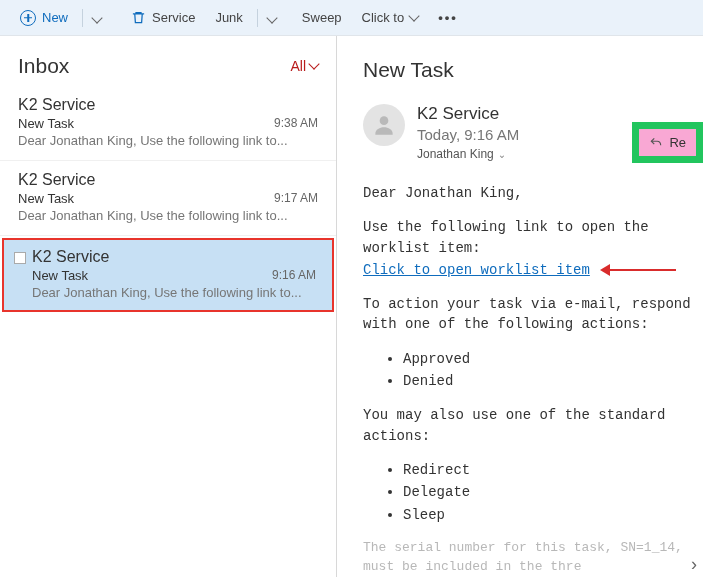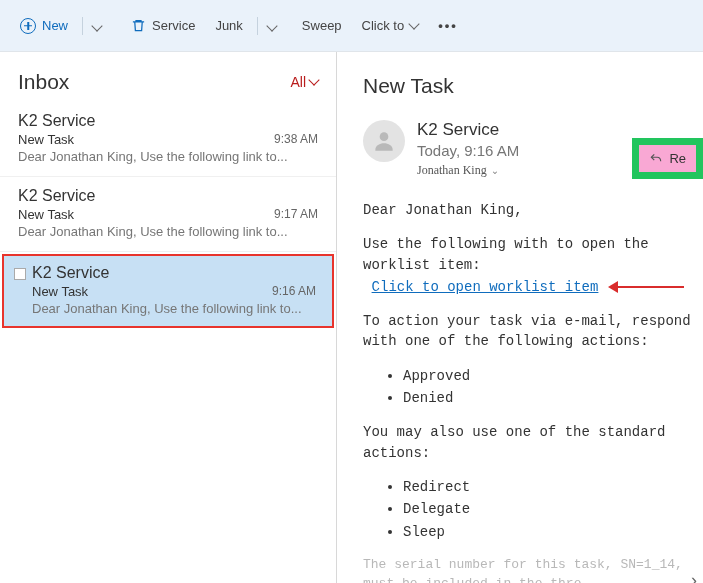--- a/index.html
+++ b/index.html
@@ -1,19 +1,19 @@
 <!DOCTYPE html>
 <html><head>
 <meta charset="utf-8">
 <style>
   * { box-sizing: border-box; margin: 0; padding: 0; }
   body { font-family: "Segoe UI", Arial, sans-serif; font-size: 13px; color: #333; background: #fff; width: 703px; height: 583px; overflow: hidden; position: relative; }
   
   
-  .toolbar { background: #eaf2fa; height: 52px; display: flex; align-items: center; padding: 0 12px; gap: 4px; border-bottom: 1px solid #e0e5ea; }
+  .toolbar { background: #eaf2fa; height: 36px; display: flex; align-items: center; padding: 0 12px; gap: 4px; border-bottom: 1px solid #e0e5ea; }
   .tb-item { display: flex; align-items: center; gap: 6px; padding: 4px 8px; cursor: pointer; color: #444; }
   .tb-sep { width: 1px; height: 18px; background: #c5d2de; margin: 0 2px; }
   .tb-dd { color: #666; padding: 0 4px; cursor: pointer; }
   .new-btn { color: #0f6cbd; font-weight: 400; }
   .plus-icon { width: 16px; height: 16px; border: 1.5px solid #0f6cbd; border-radius: 50%; position: relative; }
   .plus-icon::before, .plus-icon::after { content: ""; position: absolute; background: #0f6cbd; }
   .plus-icon::before { width: 8px; height: 1.5px; top: 50%; left: 50%; transform: translate(-50%,-50%); }
   .plus-icon::after { width: 1.5px; height: 8px; top: 50%; left: 50%; transform: translate(-50%,-50%); }
   .ellipsis { letter-spacing: 2px; font-weight: bold; }
   
@@ -39,26 +39,26 @@
   .mi-prev { font-size: 13px; color: #767676; margin-top: 2px; white-space: nowrap; overflow: hidden; text-overflow: ellipsis; }
   
   
   .read-pane h1 { font-size: 21px; font-weight: 400; color: #333; margin-bottom: 22px; }
   .msg-head { display: flex; align-items: flex-start; gap: 12px; margin-bottom: 22px; }
   .avatar { width: 42px; height: 42px; border-radius: 50%; background: #e3e3e3; display: flex; align-items: center; justify-content: center; }
   .avatar svg { width: 26px; height: 26px; fill: #b9b9b9; }
   .msg-meta { flex: 1; }
   .msg-from { font-size: 17px; color: #333; }
   .msg-date { font-size: 15px; color: #767676; margin-top: 2px; }
-  .msg-to { font-size: 12px; color: #555; margin-top: 4px; display: flex; align-items: center; gap: 4px; font-family: Liberation Serif, serif; }
+  .msg-to { font-size: 12px; color: #555; margin-top: 4px; display: flex; align-items: center; gap: 4px; }
   .reply-btn { position: absolute; right: 0; top: 86px; border: 7px solid #22c55e; background: #f9a8d4; padding: 6px 10px; display: flex; align-items: center; gap: 6px; cursor: pointer; font-size: 13px; }
   
   .msg-body { font-size: 14px; color: #333; line-height: 1.45; padding-right: 10px; font-family: Liberation Mono, monospace; }
   .msg-body p { margin-bottom: 14px; }
-  .link-row { display: flex; align-items: center; margin-bottom: 14px; justify-content: center; }
+  .link-row { display: flex; align-items: center; margin-bottom: 14px; }
   .wl-link { color: #0f6cbd; text-decoration: underline; cursor: pointer; }
   .red-arrow { display: inline-block; width: 78px; height: 12px; margin-left: 8px; position: relative; }
   .red-arrow::before { content: ""; position: absolute; left: 10px; right: 0; top: 5px; height: 2px; background: #d92c2c; }
   .red-arrow::after { content: ""; position: absolute; left: 2px; top: 0; width: 0; height: 0; border-top: 6px solid transparent; border-bottom: 6px solid transparent; border-right: 10px solid #d92c2c; }
   .msg-body ul { list-style: disc; padding-left: 40px; margin-bottom: 14px; }
   .msg-body ul li { margin-bottom: 2px; }
   .faint { color: #b8b8b8; font-size: 13px; }
   
   .scroll-right { position: absolute; right: 6px; bottom: 2px; font-size: 18px; color: #666; cursor: pointer; }
   
@@ -167,21 +167,21 @@
     <div class="reply-btn">
       <svg width="14" height="14" viewBox="0 0 24 24" fill="none" stroke="#555" stroke-width="2">
           <path d="M9 14l-5-5 5-5"></path>
           <path d="M4 9h10c4 0 6 3 6 7"></path>
         </svg>
       <span>Re</span>
     </div>
 
     <div class="msg-body">
       <p>Dear Jonathan King,</p>
-      <p style="margin-bottom:2px;">Use the following with to open the worklist item:</p>
+      <p style="margin-bottom:2px;">Use the following link to open the worklist item:</p>
       <div class="link-row">
         <a class="wl-link">Click to open worklist item</a>
         <span class="red-arrow"></span>
       </div>
       <p>To action your task via e-mail, respond with one of the following actions:</p>
       <ul>
         <li>Approved</li>
         <li>Denied</li>
       </ul>
       <p>You may also use one of the standard actions:</p>

